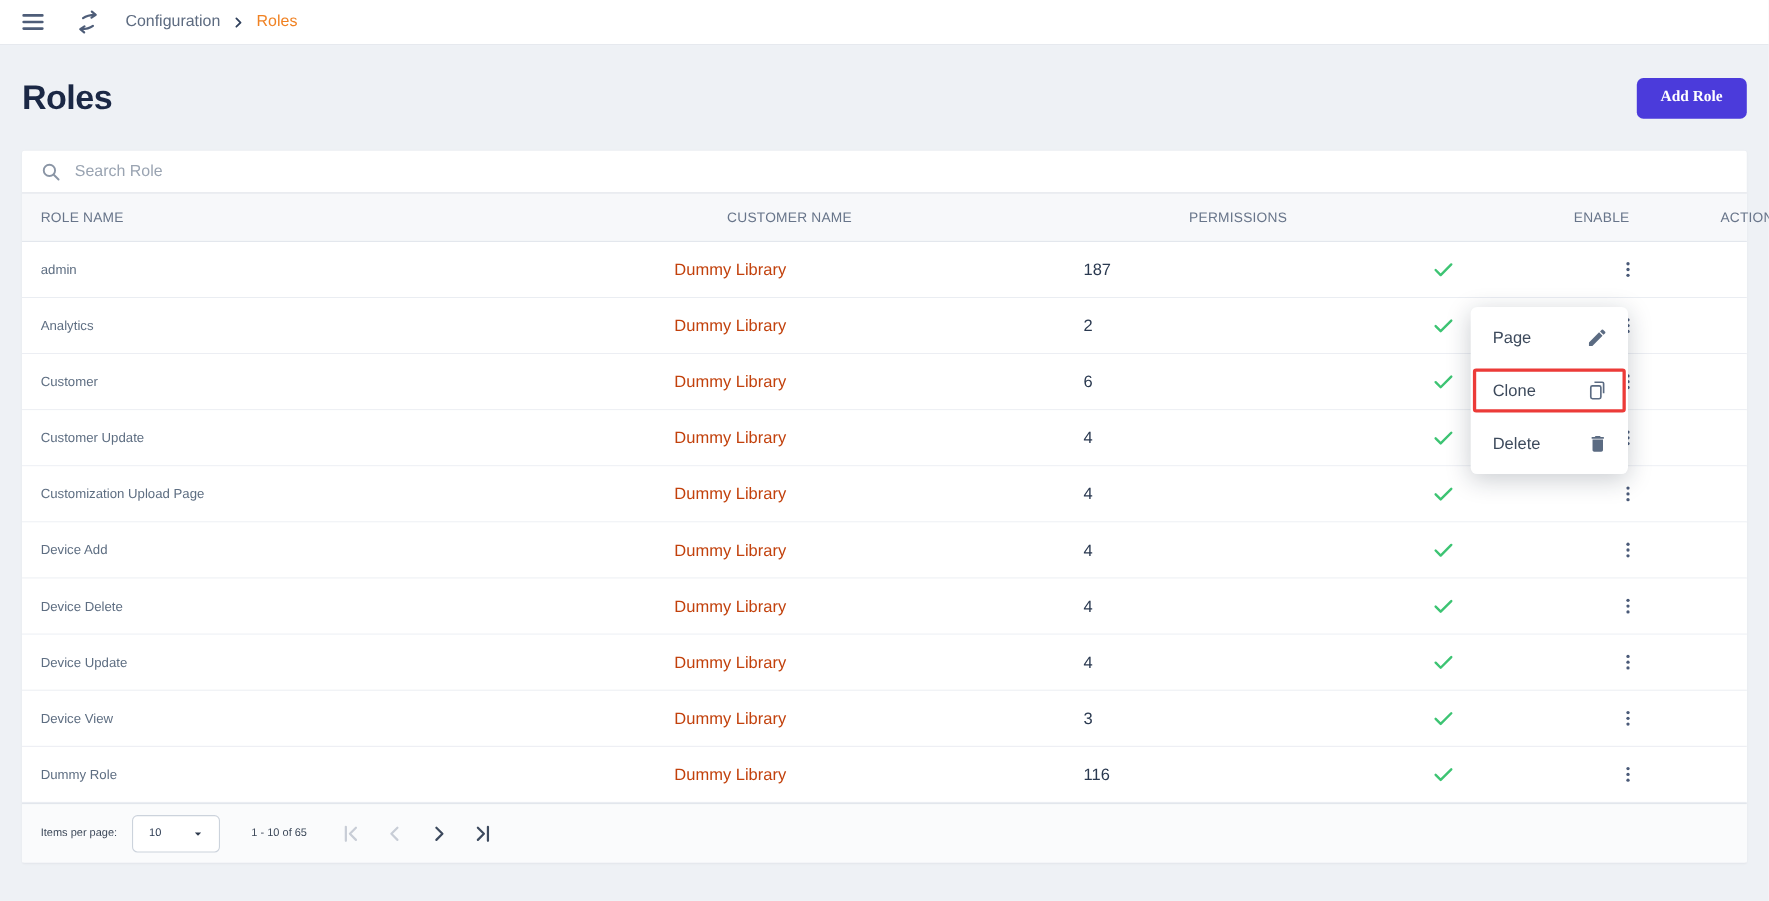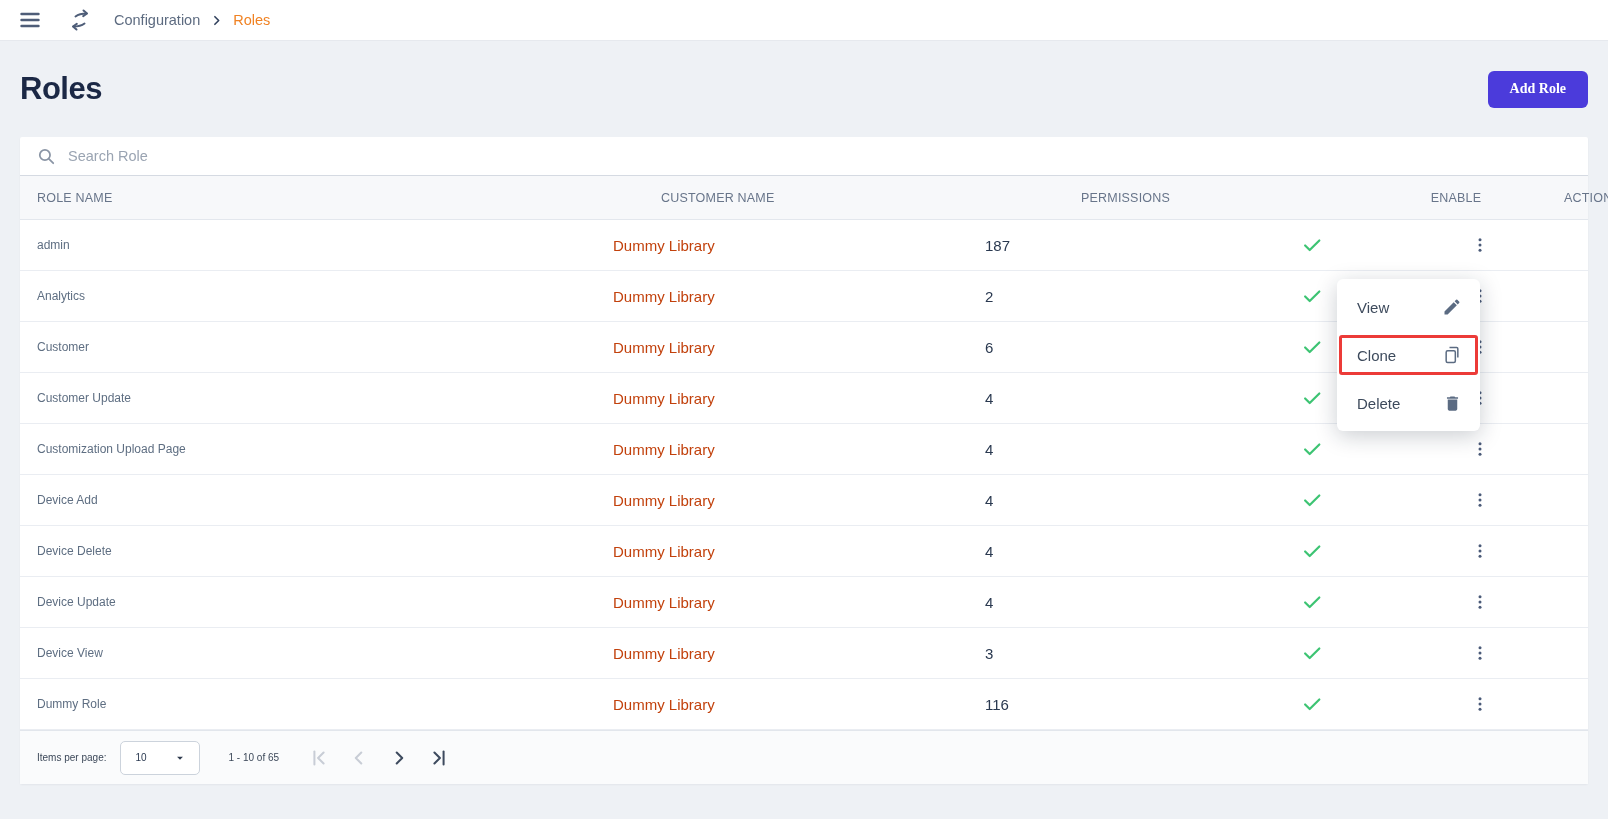--- a/index.html
+++ b/index.html
@@ -404,21 +404,21 @@
           <path d="M7 6l6 6-6 6"></path>
             <path d="M17 5v14"></path>
         </svg>
       </button>
     </div>
   </div>
 </div>
 
 <div class="context-menu" id="ctx-menu">
     <div class="menu-item">
-      <span>View</span>
+      <span>Page</span>
       <span style="display: flex;">
         <svg width="20" height="20" viewBox="0 0 24 24" fill="#5b6b82">
           <path d="M3 17.25V21h3.75L17.81 9.94l-3.75-3.75L3 17.25zM20.71 7.04c.39-.39.39-1.02 0-1.41l-2.34-2.34a.9959.9959 0 0 0-1.41 0l-1.83 1.83 3.75 3.75 1.83-1.83z"></path>
         </svg>
       </span>
     </div>
     <div class="menu-item highlighted">
       <span>Clone</span>
       <span style="display: flex;">
         <svg width="20" height="20" viewBox="0 0 24 24" fill="none" stroke="#5b6b82" stroke-width="1.8" stroke-linejoin="round">

